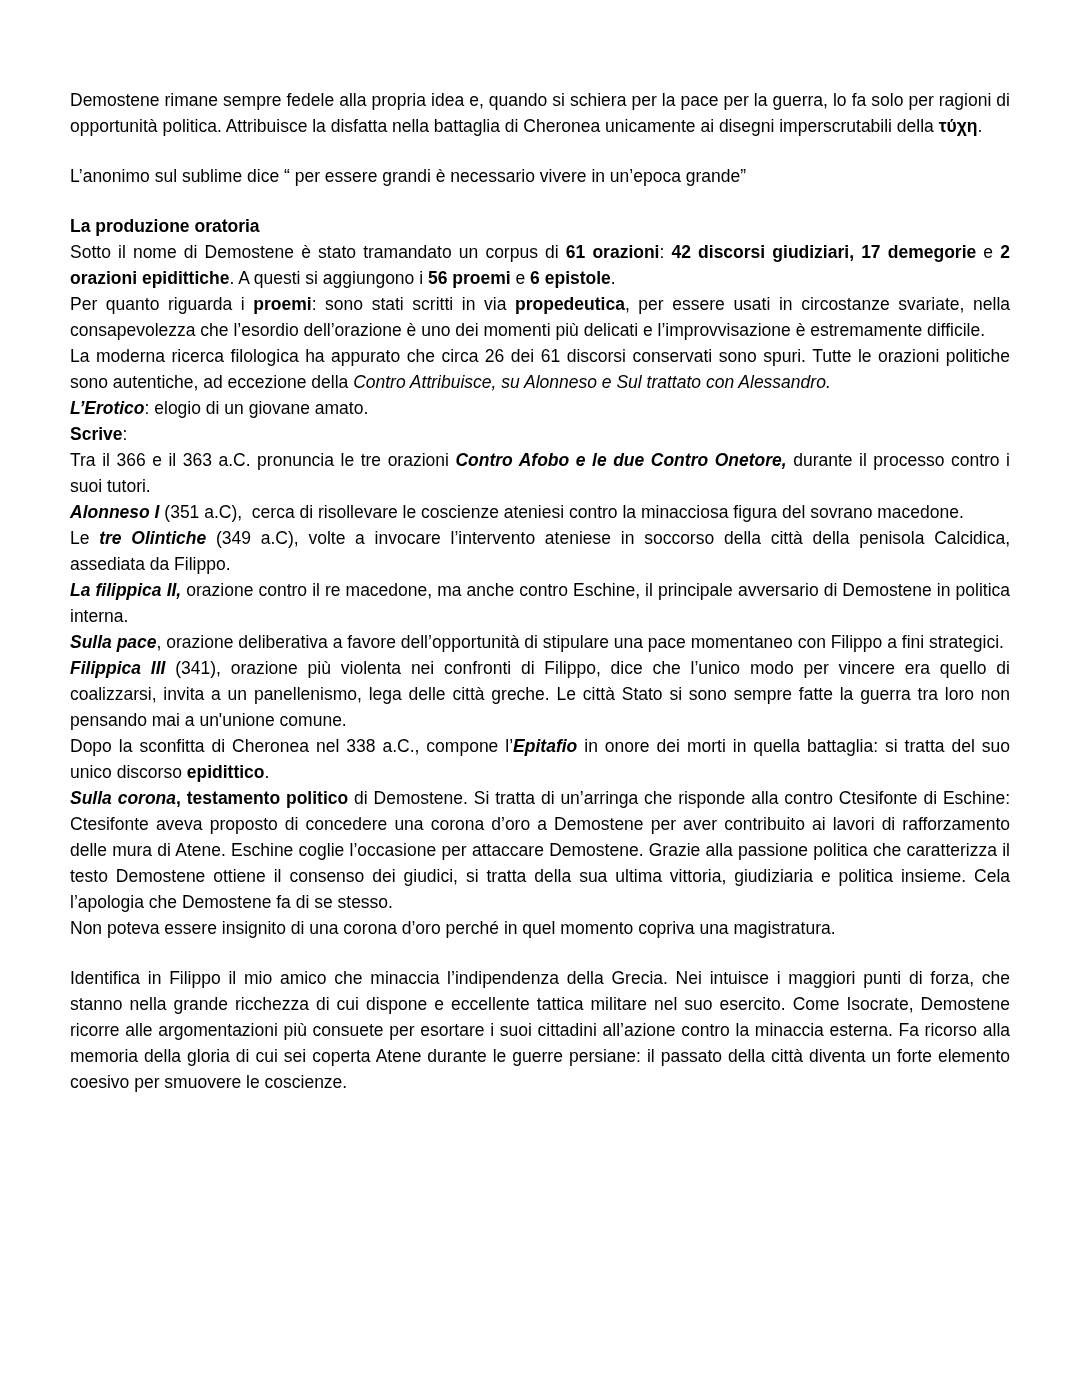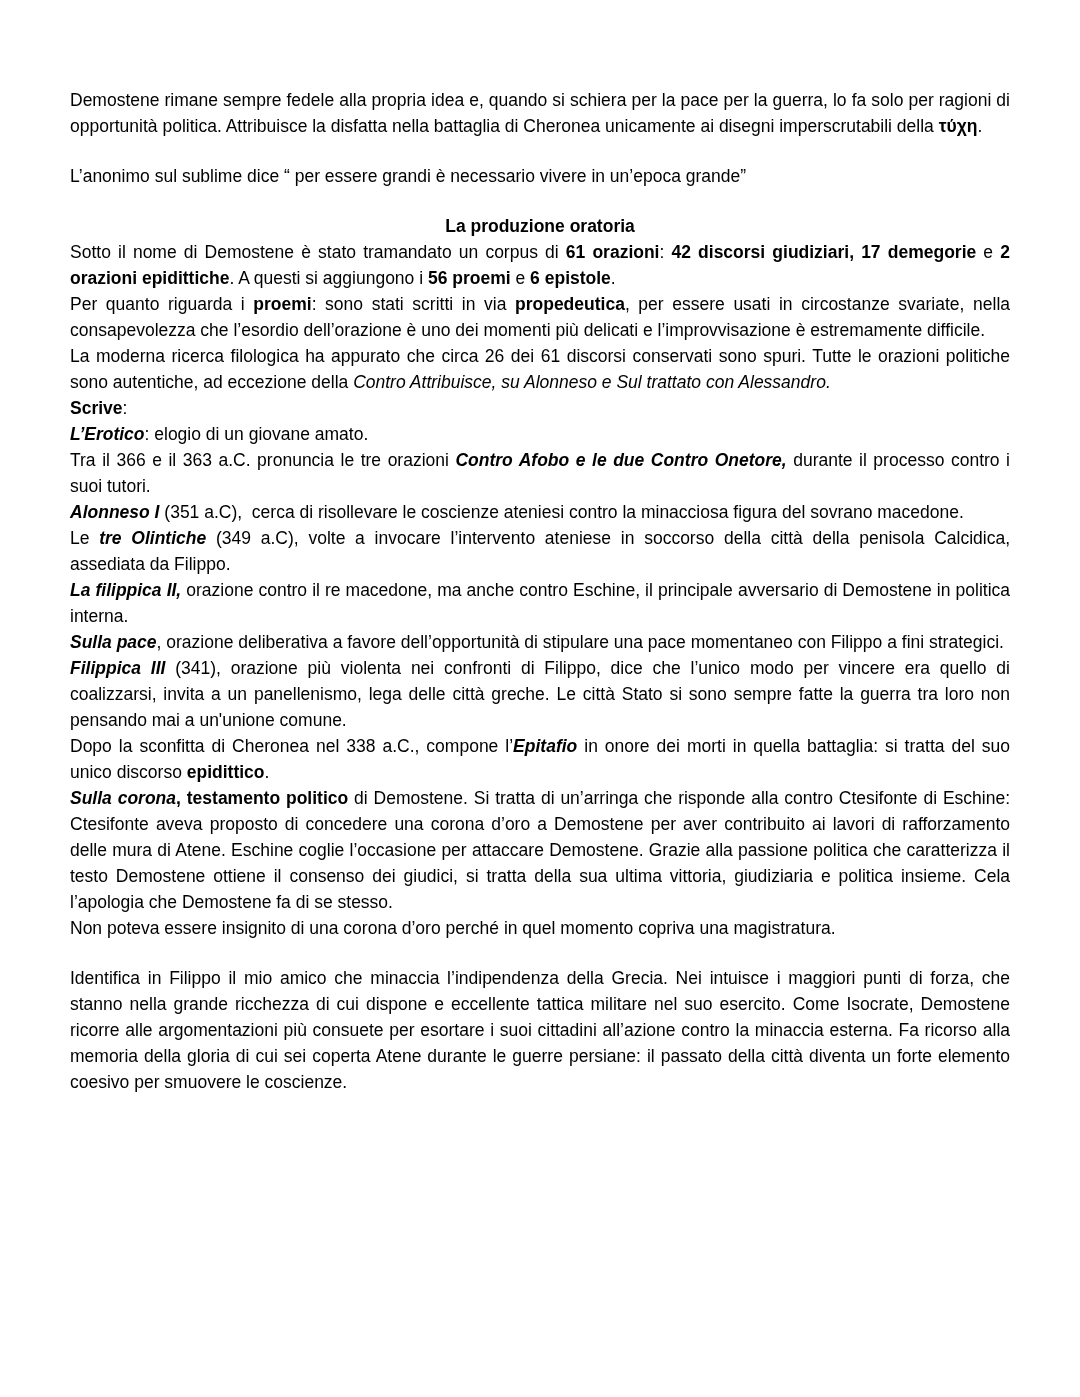--- a/index.html
+++ b/index.html
@@ -24,42 +24,42 @@
   }
   .para {
     margin: 0;
     font-size: 17.5px;
     line-height: 26px;
     text-align: justify;
     color: #000000;
   }
   .para.heading {
     font-weight: bold;
-    text-align: center;
+    text-align: left;
   }
   .blank-line {
     height: 24px;
   }
   .b { font-weight: bold; }
   .i { font-style: italic; }
 </style>
 </head>
 <body>
 
 <main class="page" style="background: rgb(255, 255, 255); color: rgb(0, 0, 0);">
     <p class="para"><span>Demostene rimane sempre fedele alla propria idea e, quando si schiera per la pace per la guerra, lo fa solo per ragioni di opportunità politica. Attribuisce la disfatta nella battaglia di Cheronea unicamente ai disegni imperscrutabili della </span><span class="b">τύχη</span><span>.</span></p>
     <div class="blank-line"></div>
     <p class="para"><span>L’anonimo sul sublime dice “ per essere grandi è necessario vivere in un’epoca grande”</span></p>
     <div class="blank-line"></div>
     <p class="para heading"><span class="b">La produzione oratoria</span></p>
     <p class="para"><span>Sotto il nome di Demostene è stato tramandato un corpus di </span><span class="b">61 orazioni</span><span>: </span><span class="b">42 discorsi giudiziari, 17 demegorie</span><span> e </span><span class="b">2 orazioni epidittiche</span><span>. A questi si aggiungono i </span><span class="b">56 proemi</span><span> e </span><span class="b">6 epistole</span><span>.</span></p>
     <p class="para"><span>Per quanto riguarda i </span><span class="b">proemi</span><span>: sono stati scritti in via </span><span class="b">propedeutica</span><span>, per essere usati in circostanze svariate, nella consapevolezza che l’esordio dell’orazione è uno dei momenti più delicati e l’improvvisazione è estremamente difficile.</span></p>
     <p class="para"><span>La moderna ricerca filologica ha appurato che circa 26 dei 61 discorsi conservati sono spuri. Tutte le orazioni politiche sono autentiche, ad eccezione della </span><span class="i">Contro Attribuisce, su Alonneso e Sul trattato con Alessandro.</span></p>
+    <p class="para"><span class="b i">L’Erotico</span><span>: elogio di un giovane amato.</span></p>
     <p class="para"><span class="b">Scrive</span><span>:</span></p>
-    <p class="para"><span class="b i">L’Erotico</span><span>: elogio di un giovane amato.</span></p>
     <p class="para"><span>Tra il 366 e il 363 a.C. pronuncia le tre orazioni </span><span class="b i">Contro Afobo e le due Contro Onetore,</span><span> durante il processo contro i suoi tutori.</span></p>
     <p class="para"><span class="b i">Alonneso I</span><span> (351 a.C), &nbsp;cerca di risollevare le coscienze ateniesi contro la minacciosa figura del sovrano macedone.</span></p>
     <p class="para"><span>Le </span><span class="b i">tre Olintiche</span><span> (349 a.C), volte a invocare l’intervento ateniese in soccorso della città della penisola Calcidica, assediata da Filippo.</span></p>
     <p class="para"><span class="b i">La filippica II,</span><span> orazione contro il re macedone, ma anche contro Eschine, il principale avversario di Demostene in politica interna.</span></p>
     <p class="para"><span class="b i">Sulla pace</span><span>, orazione deliberativa a favore dell’opportunità di stipulare una pace momentaneo con Filippo a fini strategici.</span></p>
     <p class="para"><span class="b i">Filippica III</span><span> (341), orazione più violenta nei confronti di Filippo, dice che l’unico modo per vincere era quello di coalizzarsi, invita a un panellenismo, lega delle città greche. Le città Stato si sono sempre fatte la guerra tra loro non pensando mai a un'unione comune.</span></p>
     <p class="para"><span>Dopo la sconfitta di Cheronea nel 338 a.C., compone l’</span><span class="b i">Epitafio</span><span> in onore dei morti in quella battaglia: si tratta del suo unico discorso </span><span class="b">epidittico</span><span>.</span></p>
     <p class="para"><span class="b i">Sulla corona</span><span class="b">, testamento politico</span><span> di Demostene. Si tratta di un’arringa che risponde alla contro Ctesifonte di Eschine: Ctesifonte aveva proposto di concedere una corona d’oro a Demostene per aver contribuito ai lavori di rafforzamento delle mura di Atene. Eschine coglie l’occasione per attaccare Demostene. Grazie alla passione politica che caratterizza il testo Demostene ottiene il consenso dei giudici, si tratta della sua ultima vittoria, giudiziaria e politica insieme. Cela l’apologia che Demostene fa di se stesso.</span></p>
     <p class="para"><span>Non poteva essere insignito di una corona d’oro perché in quel momento copriva una magistratura.</span></p>
     <div class="blank-line"></div>

